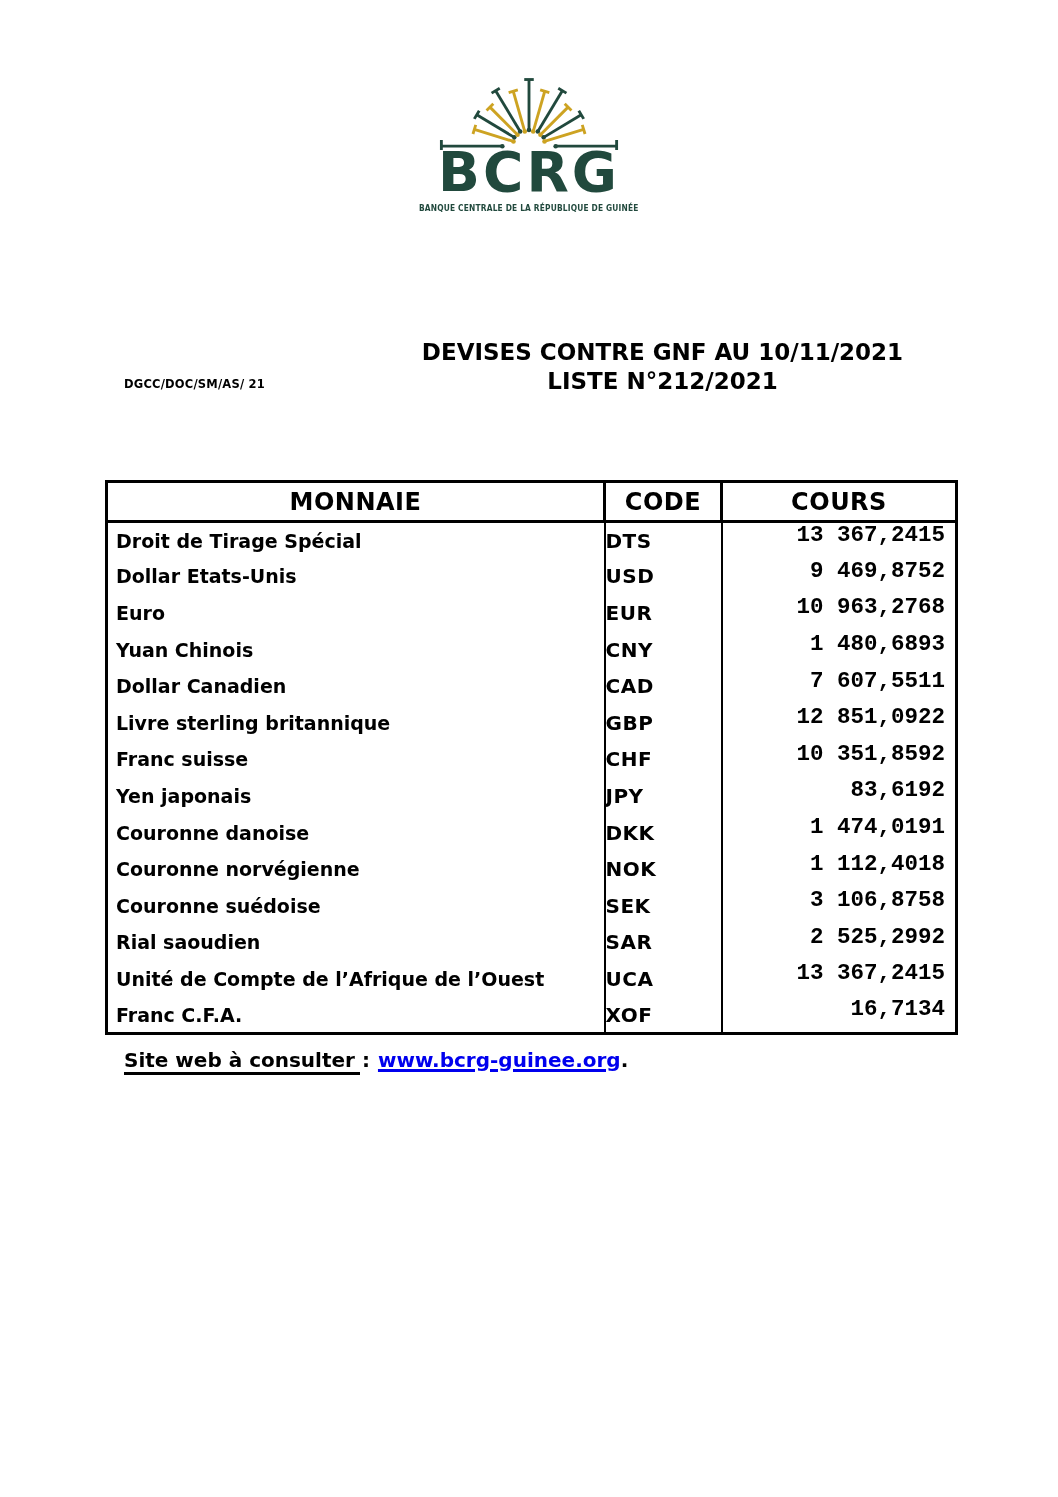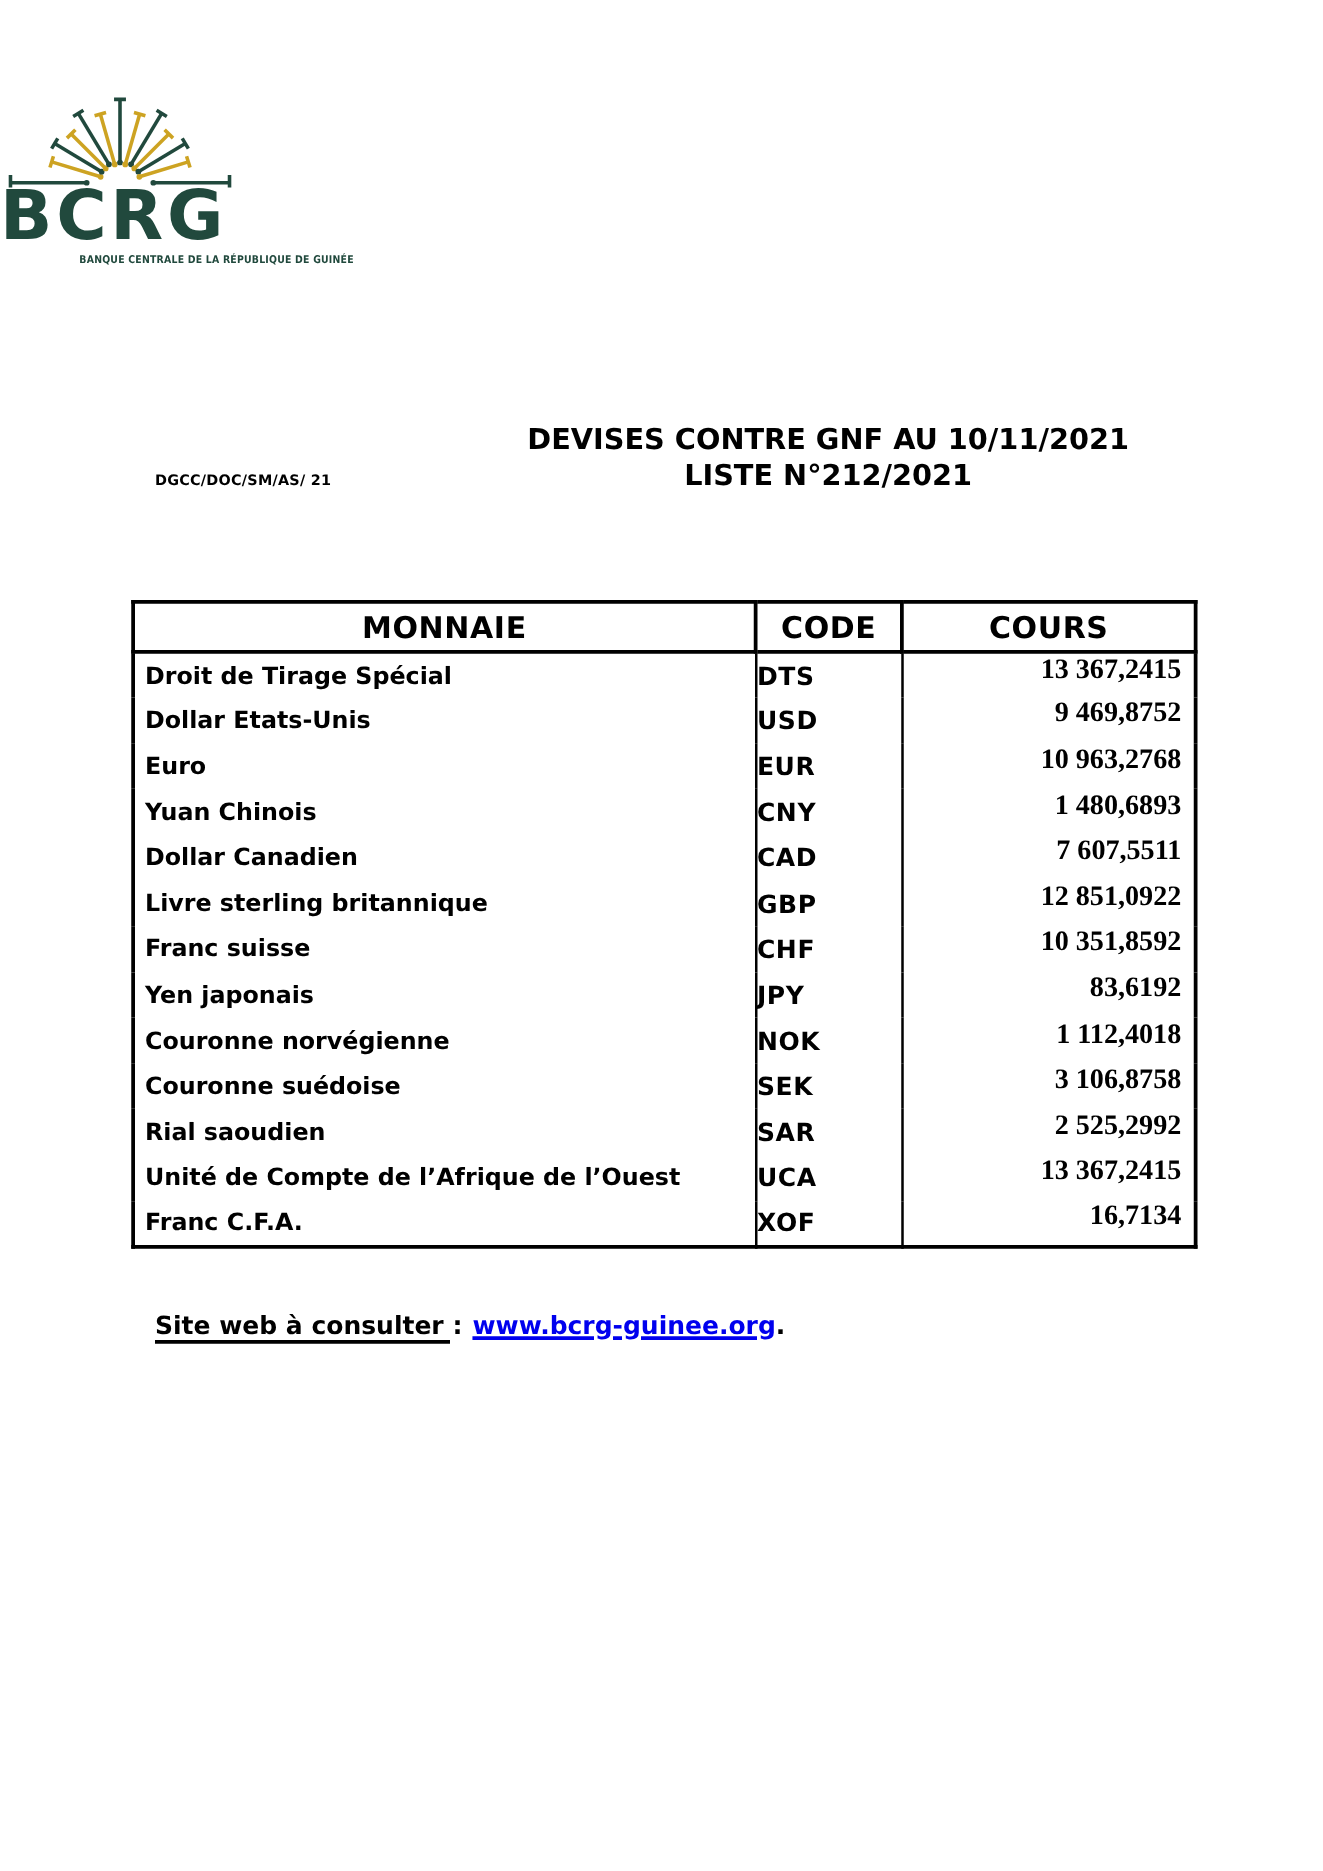--- a/index.html
+++ b/index.html
@@ -15,21 +15,21 @@
     width:1058px;height:1497px;
     margin:0 auto;
     background:#ffffff;
     font-family:"DejaVu Sans","Liberation Sans",sans-serif;
     color:var(--ink);
     overflow:hidden;
   }
 
   
   .logo{position:absolute;top:70px;left:0;width:100%;
-        display:flex;flex-direction:column;}
+        display:flex;flex-direction:column;align-items:center;}
   .logo-rays{width:192px;height:80px;display:block;}
   .logo-acronym{
     margin-top:-6px;
     font-size:55px;font-weight:bold;line-height:1.05;
     letter-spacing:3px;color:var(--green);
   }
   .logo-tagline{
     margin-top:1px;
     font-size:8.5px;font-weight:bold;color:var(--green);
     letter-spacing:.2px;white-space:nowrap;
@@ -70,21 +70,21 @@
   }
   td.cell-code{
     font-size:20px;font-weight:bold;text-align:left;
     vertical-align:middle;letter-spacing:.5px;
   }
   td.cell-cours{
     font-family:"Liberation Serif","DejaVu Serif",serif;
     font-size:22.5px;font-weight:bold;
     text-align:right;padding-right:10px;vertical-align:middle;
   }
-  td.cell-cours span{display:inline-block;transform:translateY(-6px);}
+  td.cell-cours span{display:inline-block;transform:translateY(-6px);font-family:Liberation Mono, monospace;}
 
   
   .site-line{
     position:absolute;top:1048px;left:124px;
     font-size:20px;font-weight:bold;
   }
   .site-label{border-bottom:3px solid #000;padding-right:5px;}
   .site-sep{margin:0 8px 0 2px;}
   .site-link{color:var(--blue);text-decoration:underline;
              text-decoration-thickness:3px;cursor:pointer;}
@@ -191,20 +191,25 @@
           <td class="cell-name">Franc suisse</td>
           <td class="cell-code">CHF</td>
           <td class="cell-cours"><span>10 351,8592</span></td>
         </tr>
         <tr>
           <td class="cell-name">Yen japonais</td>
           <td class="cell-code">JPY</td>
           <td class="cell-cours"><span>83,6192</span></td>
         </tr>
         <tr>
+          <td class="cell-name">Couronne danoise</td>
+          <td class="cell-code">DKK</td>
+          <td class="cell-cours"><span>1 474,0191</span></td>
+        </tr>
+        <tr>
           <td class="cell-name">Couronne norvégienne</td>
           <td class="cell-code">NOK</td>
           <td class="cell-cours"><span>1 112,4018</span></td>
         </tr>
         <tr>
           <td class="cell-name">Couronne suédoise</td>
           <td class="cell-code">SEK</td>
           <td class="cell-cours"><span>3 106,8758</span></td>
         </tr>
         <tr>

